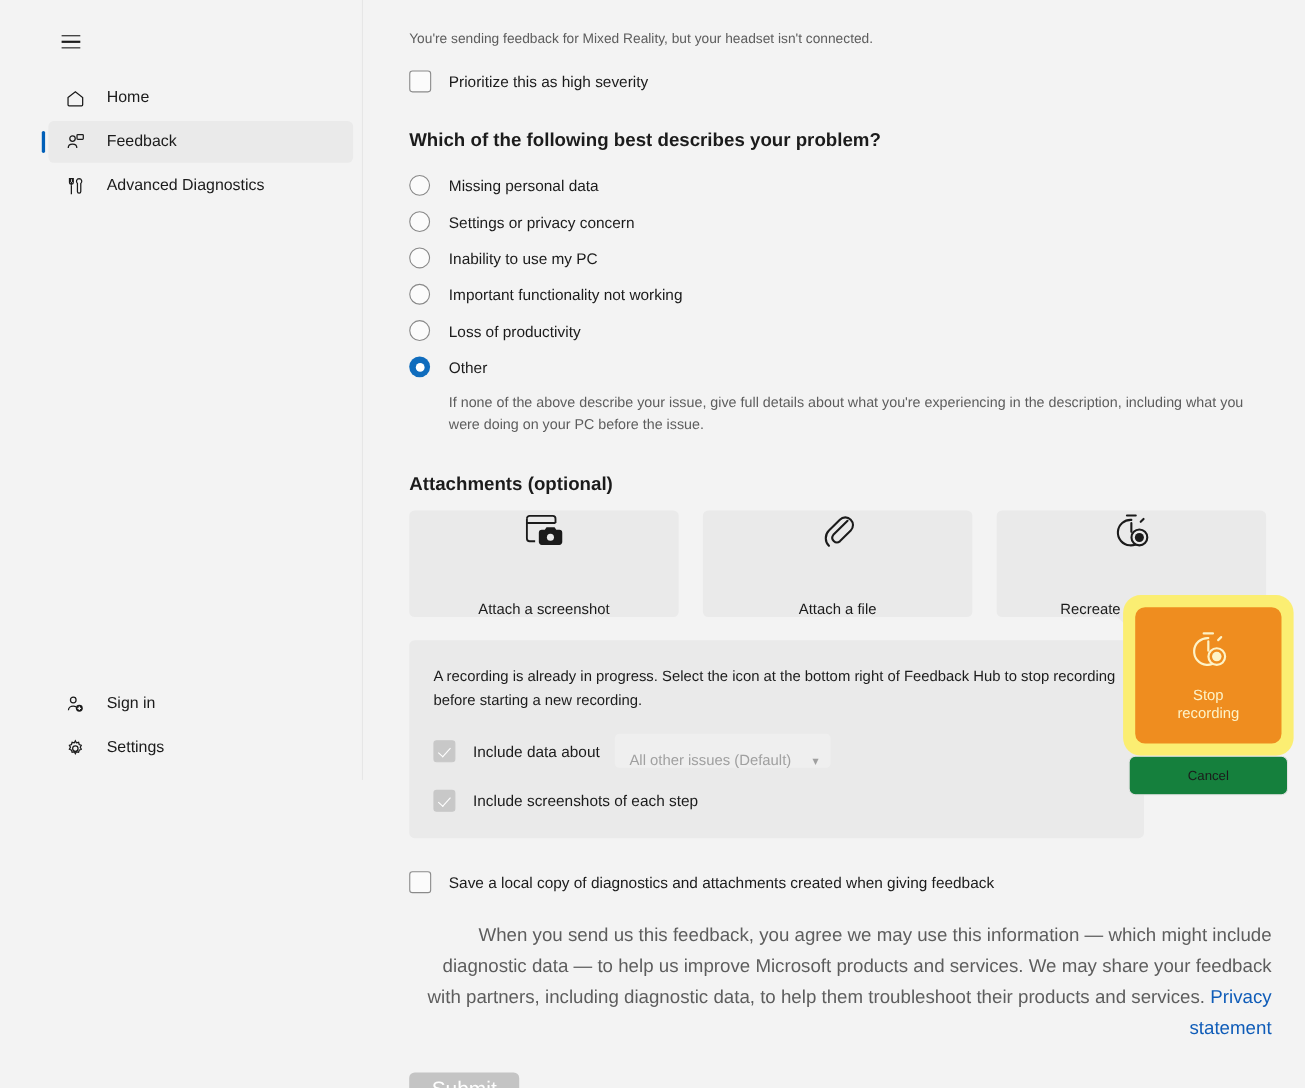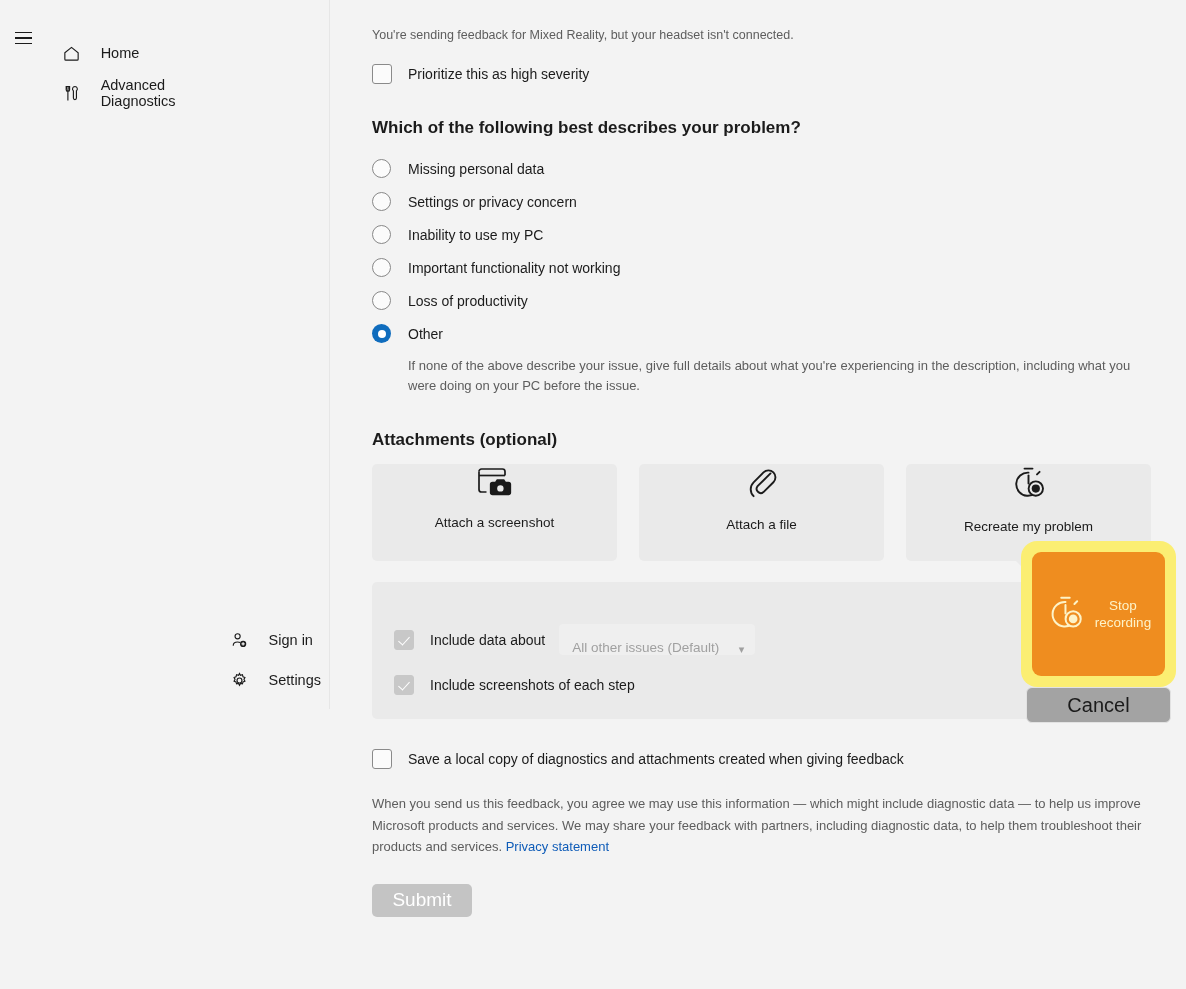--- a/index.html
+++ b/index.html
@@ -15,23 +15,25 @@
   }
   .app { display: flex; width: 1186px; height: 989px; }
 
   
   .sidebar {
     width: 330px;
     height: 709px;
     background: #f3f3f3;
     border-right: 1px solid #e6e6e6;
     display: flex;
+    flex-direction: column;
     padding-top: 20px;
     position: relative;
     flex: 0 0 330px;
+    padding-left: 36px;
   }
   .hamburger {
     width: 40px; height: 36px;
     margin-left: 8px;
     display: flex; flex-direction: column;
     align-items: center; justify-content: center;
     gap: 4px;
     border-radius: 5px;
     cursor: pointer;
   }
@@ -143,21 +145,21 @@
 
   
   .attach-row { display: flex; gap: 22px; margin: 14px 0 0 8px; }
   .attach-card {
     width: 245px; height: 97px;
     background: #eaeaea;
     border-radius: 5px;
     display: flex;
     flex-direction: column;
     align-items: center;
-    justify-content: flex-start;
+    justify-content: space-between;
     gap: 14px;
     cursor: pointer;
     position: relative;
   }
   .attach-label { font-size: 13.5px; color: #1b1b1b; }
 
   .pointer {
     position: absolute;
     left: 50%;
     bottom: -13px;
@@ -203,52 +205,54 @@
     background: #fbee72;
     border-radius: 16px;
     padding: 11px;
     width: 155px;
   }
   .stop-btn {
     background: #ef8d1f;
     border-radius: 9px;
     height: 124px;
     display: flex;
+    flex-direction: column;
     align-items: center;
     justify-content: center;
     gap: 9px;
     cursor: pointer;
   }
   .stop-label {
     color: #fdf3c8;
     font-size: 13.5px;
     text-align: center;
     line-height: 1.28;
   }
   .cancel-btn {
     margin: 0 5px;
-    background: #a3a3a3;
+    background: #15803d;
     border: 1px solid #e2e2e2;
     border-radius: 6px;
     height: 36px;
     display: flex;
     align-items: center;
     justify-content: center;
-    font-size: 20px;
+    font-size: 12px;
     color: #1b1b1b;
     cursor: pointer;
   }
 
   
   .legal {
     margin: 24px 0 0 8px;
-    font-size: 13px;
+    font-size: 17px;
     color: #5d5d5d;
     line-height: 1.65;
     max-width: 790px;
+    text-align: right;
   }
   .legal a { color: #0f5cb8; text-decoration: none; }
   .submit {
     margin: 26px 0 0 8px;
     width: 100px; height: 33px;
     background: #c4c4c4;
     border: none;
     border-radius: 5px;
     color: #ffffff;
     font-size: 19px;
@@ -271,20 +275,30 @@
     <div class="nav">
       <div class="nav-item">
         <span class="nav-icon">
           <svg width="19" height="19" viewBox="0 0 20 20" fill="none" stroke="#1b1b1b" stroke-width="1.2">
             <path d="M3 9.2L10 3.6l7 5.6V16a1 1 0 0 1-1 1H4a1 1 0 0 1-1-1V9.2z"></path>
           </svg>
         </span>
         <span class="nav-label">Home</span>
       </div>
 
+      <div class="nav-item selected">
+        <span class="nav-icon">
+          <svg width="19" height="19" viewBox="0 0 20 20" fill="none" stroke="#1b1b1b" stroke-width="1.2">
+            <circle cx="7.3" cy="6.3" r="2.6"></circle>
+            <path d="M3.2 15.2c0-2.2 1.9-3.6 4.1-3.6s4.1 1.4 4.1 3.6"></path>
+            <rect x="11.6" y="2.4" width="6" height="4.6" rx="0.8"></rect>
+          </svg>
+        </span>
+        <span class="nav-label">Feedback</span>
+      </div>
 
       <div class="nav-item">
         <span class="nav-icon">
           <svg width="19" height="19" viewBox="0 0 20 20" fill="none" stroke="#1b1b1b" stroke-width="1.2">
             <path d="M5.2 2.6v3.2M7.2 2.6v3.2M6.2 5.8v3.6M4.4 2.6h3.6v3.4a1.8 1.8 0 0 1-3.6 0z"></path>
             <path d="M6.2 9.4v8"></path>
             <path d="M13.6 2.6a2.6 2.6 0 0 0-1.6 4.6v7.6a1.6 1.6 0 1 0 3.2 0V7.2a2.6 2.6 0 0 0-1.6-4.6z"></path>
           </svg>
         </span>
         <span class="nav-label">Advanced Diagnostics</span>
@@ -390,20 +404,21 @@
             <circle cx="25.8" cy="24.6" r="4.1" fill="#1b1b1b" stroke="none"></circle>
           </svg>
         </span>
         <span class="attach-label">Recreate my problem</span>
         <span class="pointer"></span>
       </div>
     </div>
 
     
     <div class="rec-panel">
+      <div class="rec-text">A recording is already in progress. Select the icon at the bottom right of Feedback Hub to stop recording before starting a new recording.</div>
 
       <div class="rec-opt">
         <span class="cbox checked-disabled"></span>
         <span class="rec-opt-label">Include data about</span>
         <span class="dropdown">
           <span class="dropdown-value">All other issues (Default)</span>
           <span class="chev">▾</span>
         </span>
       </div>
 

